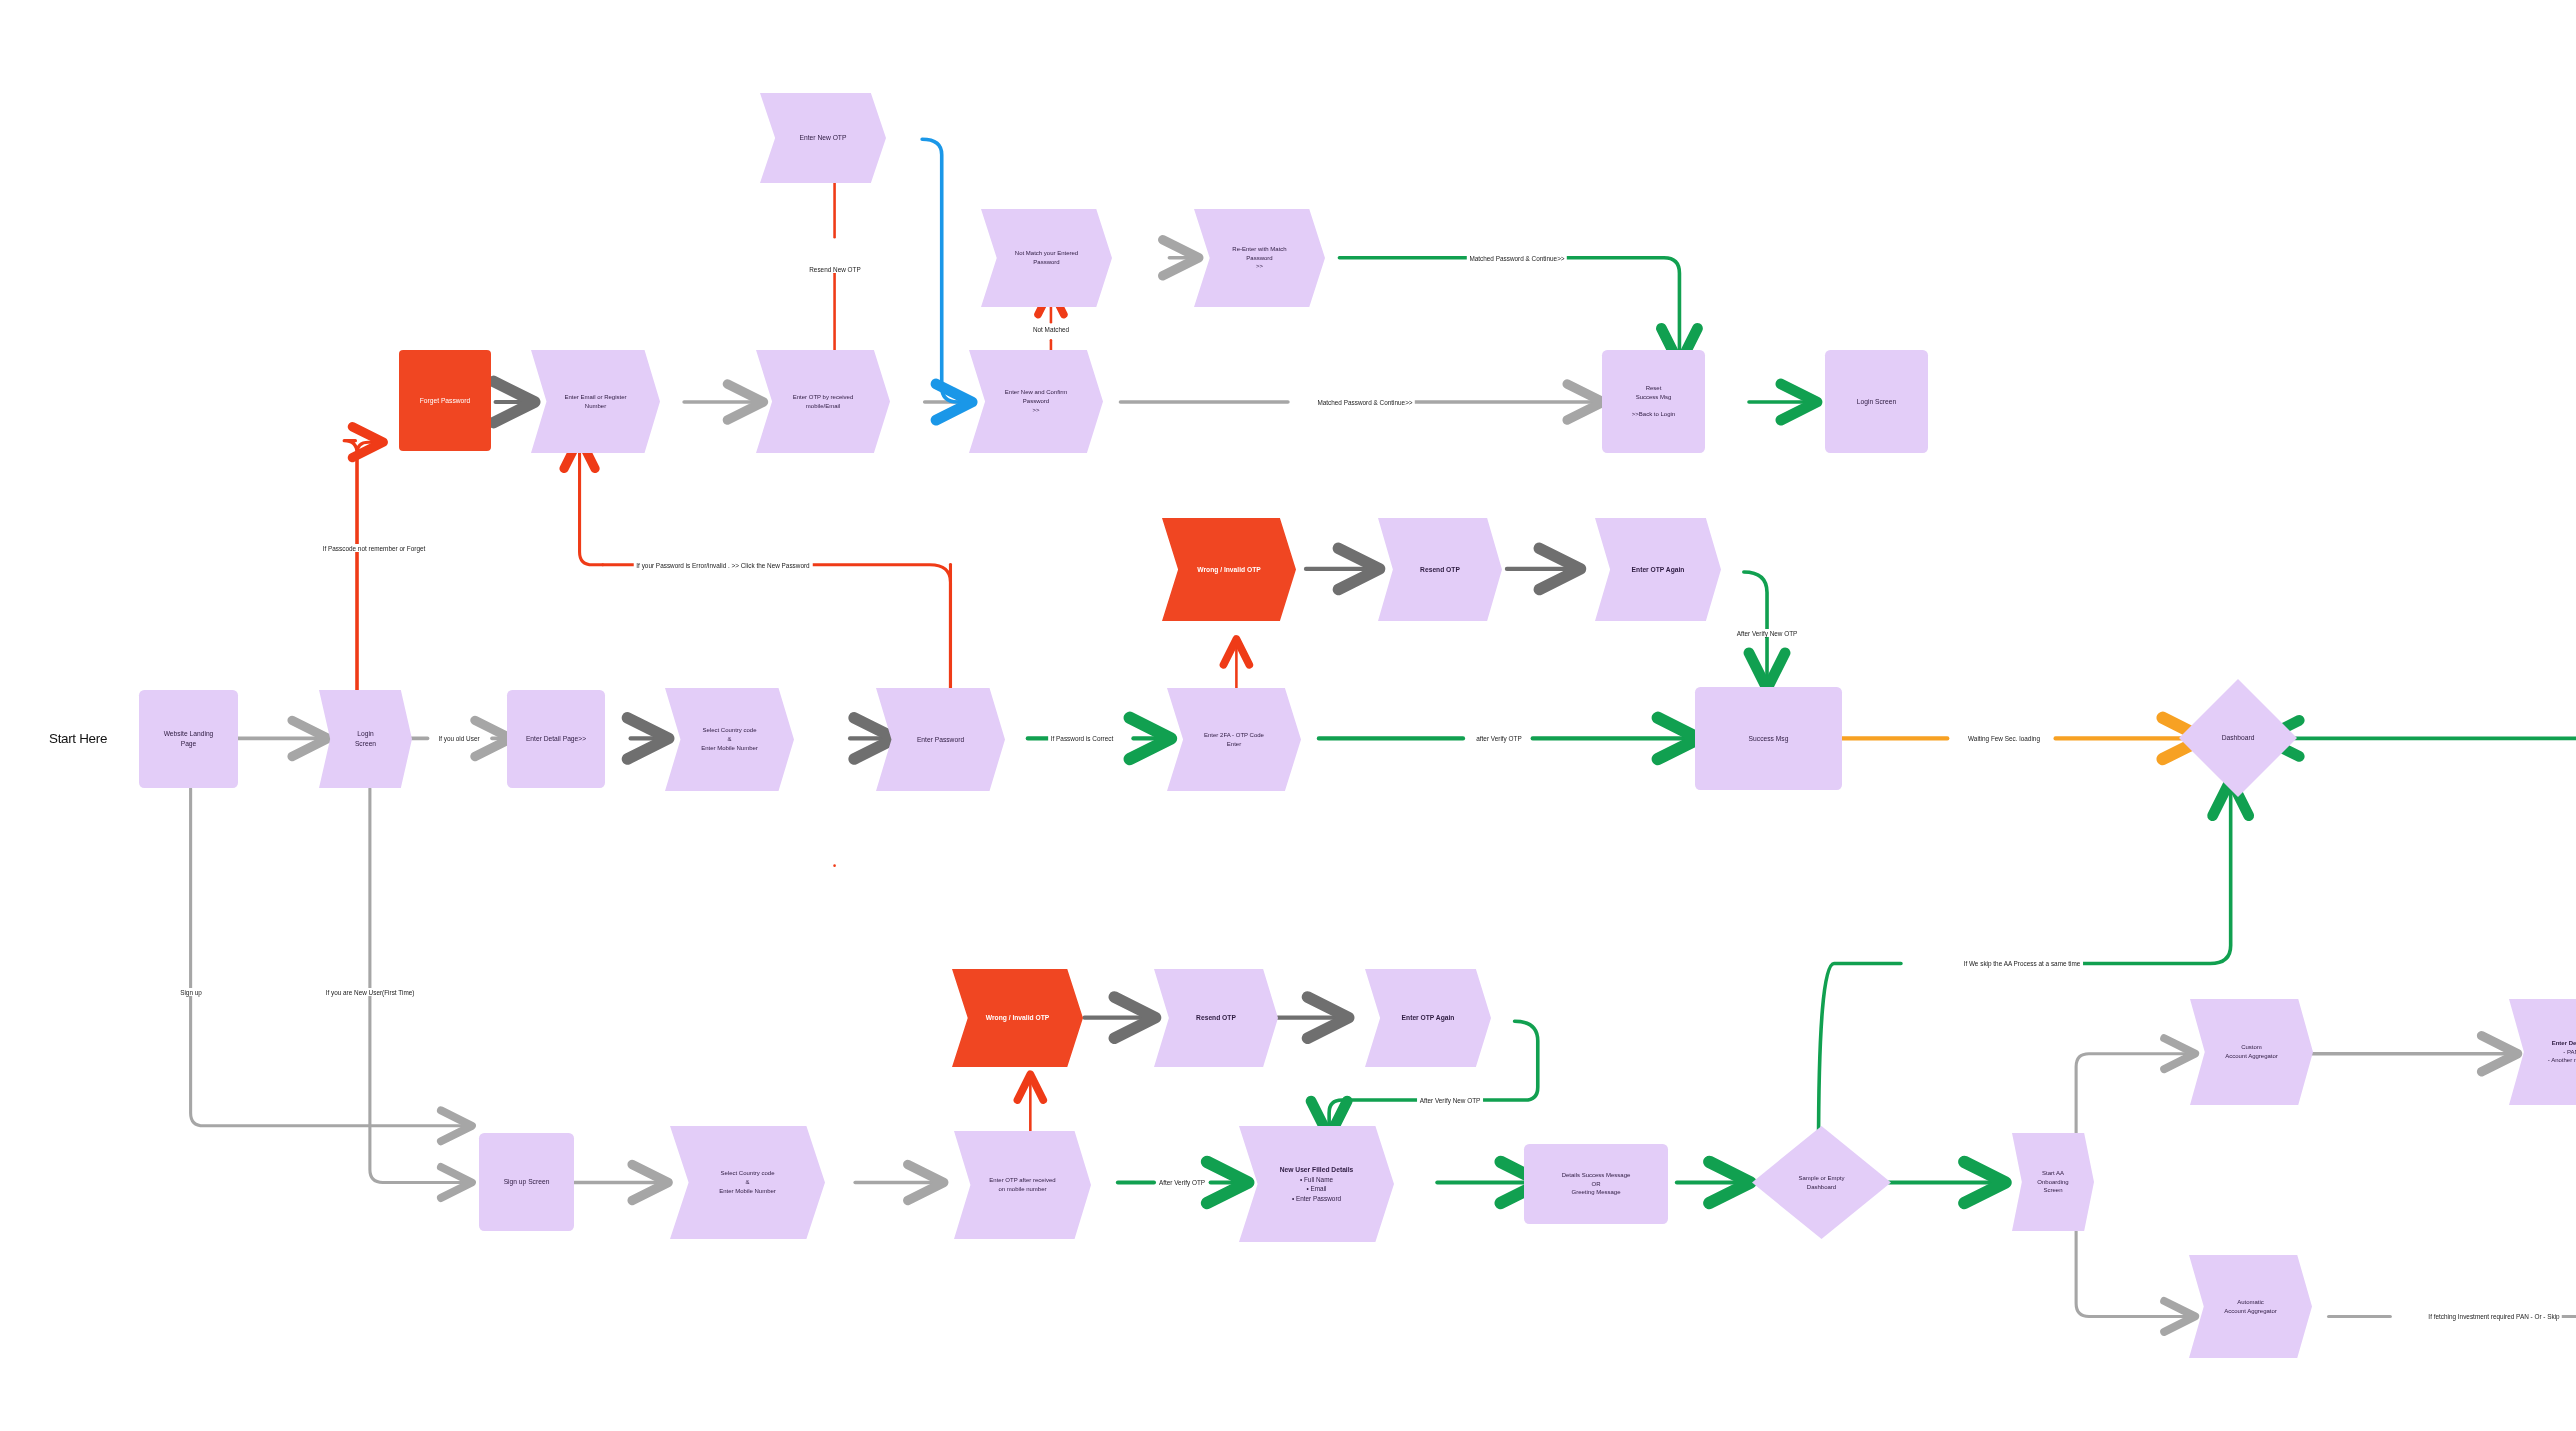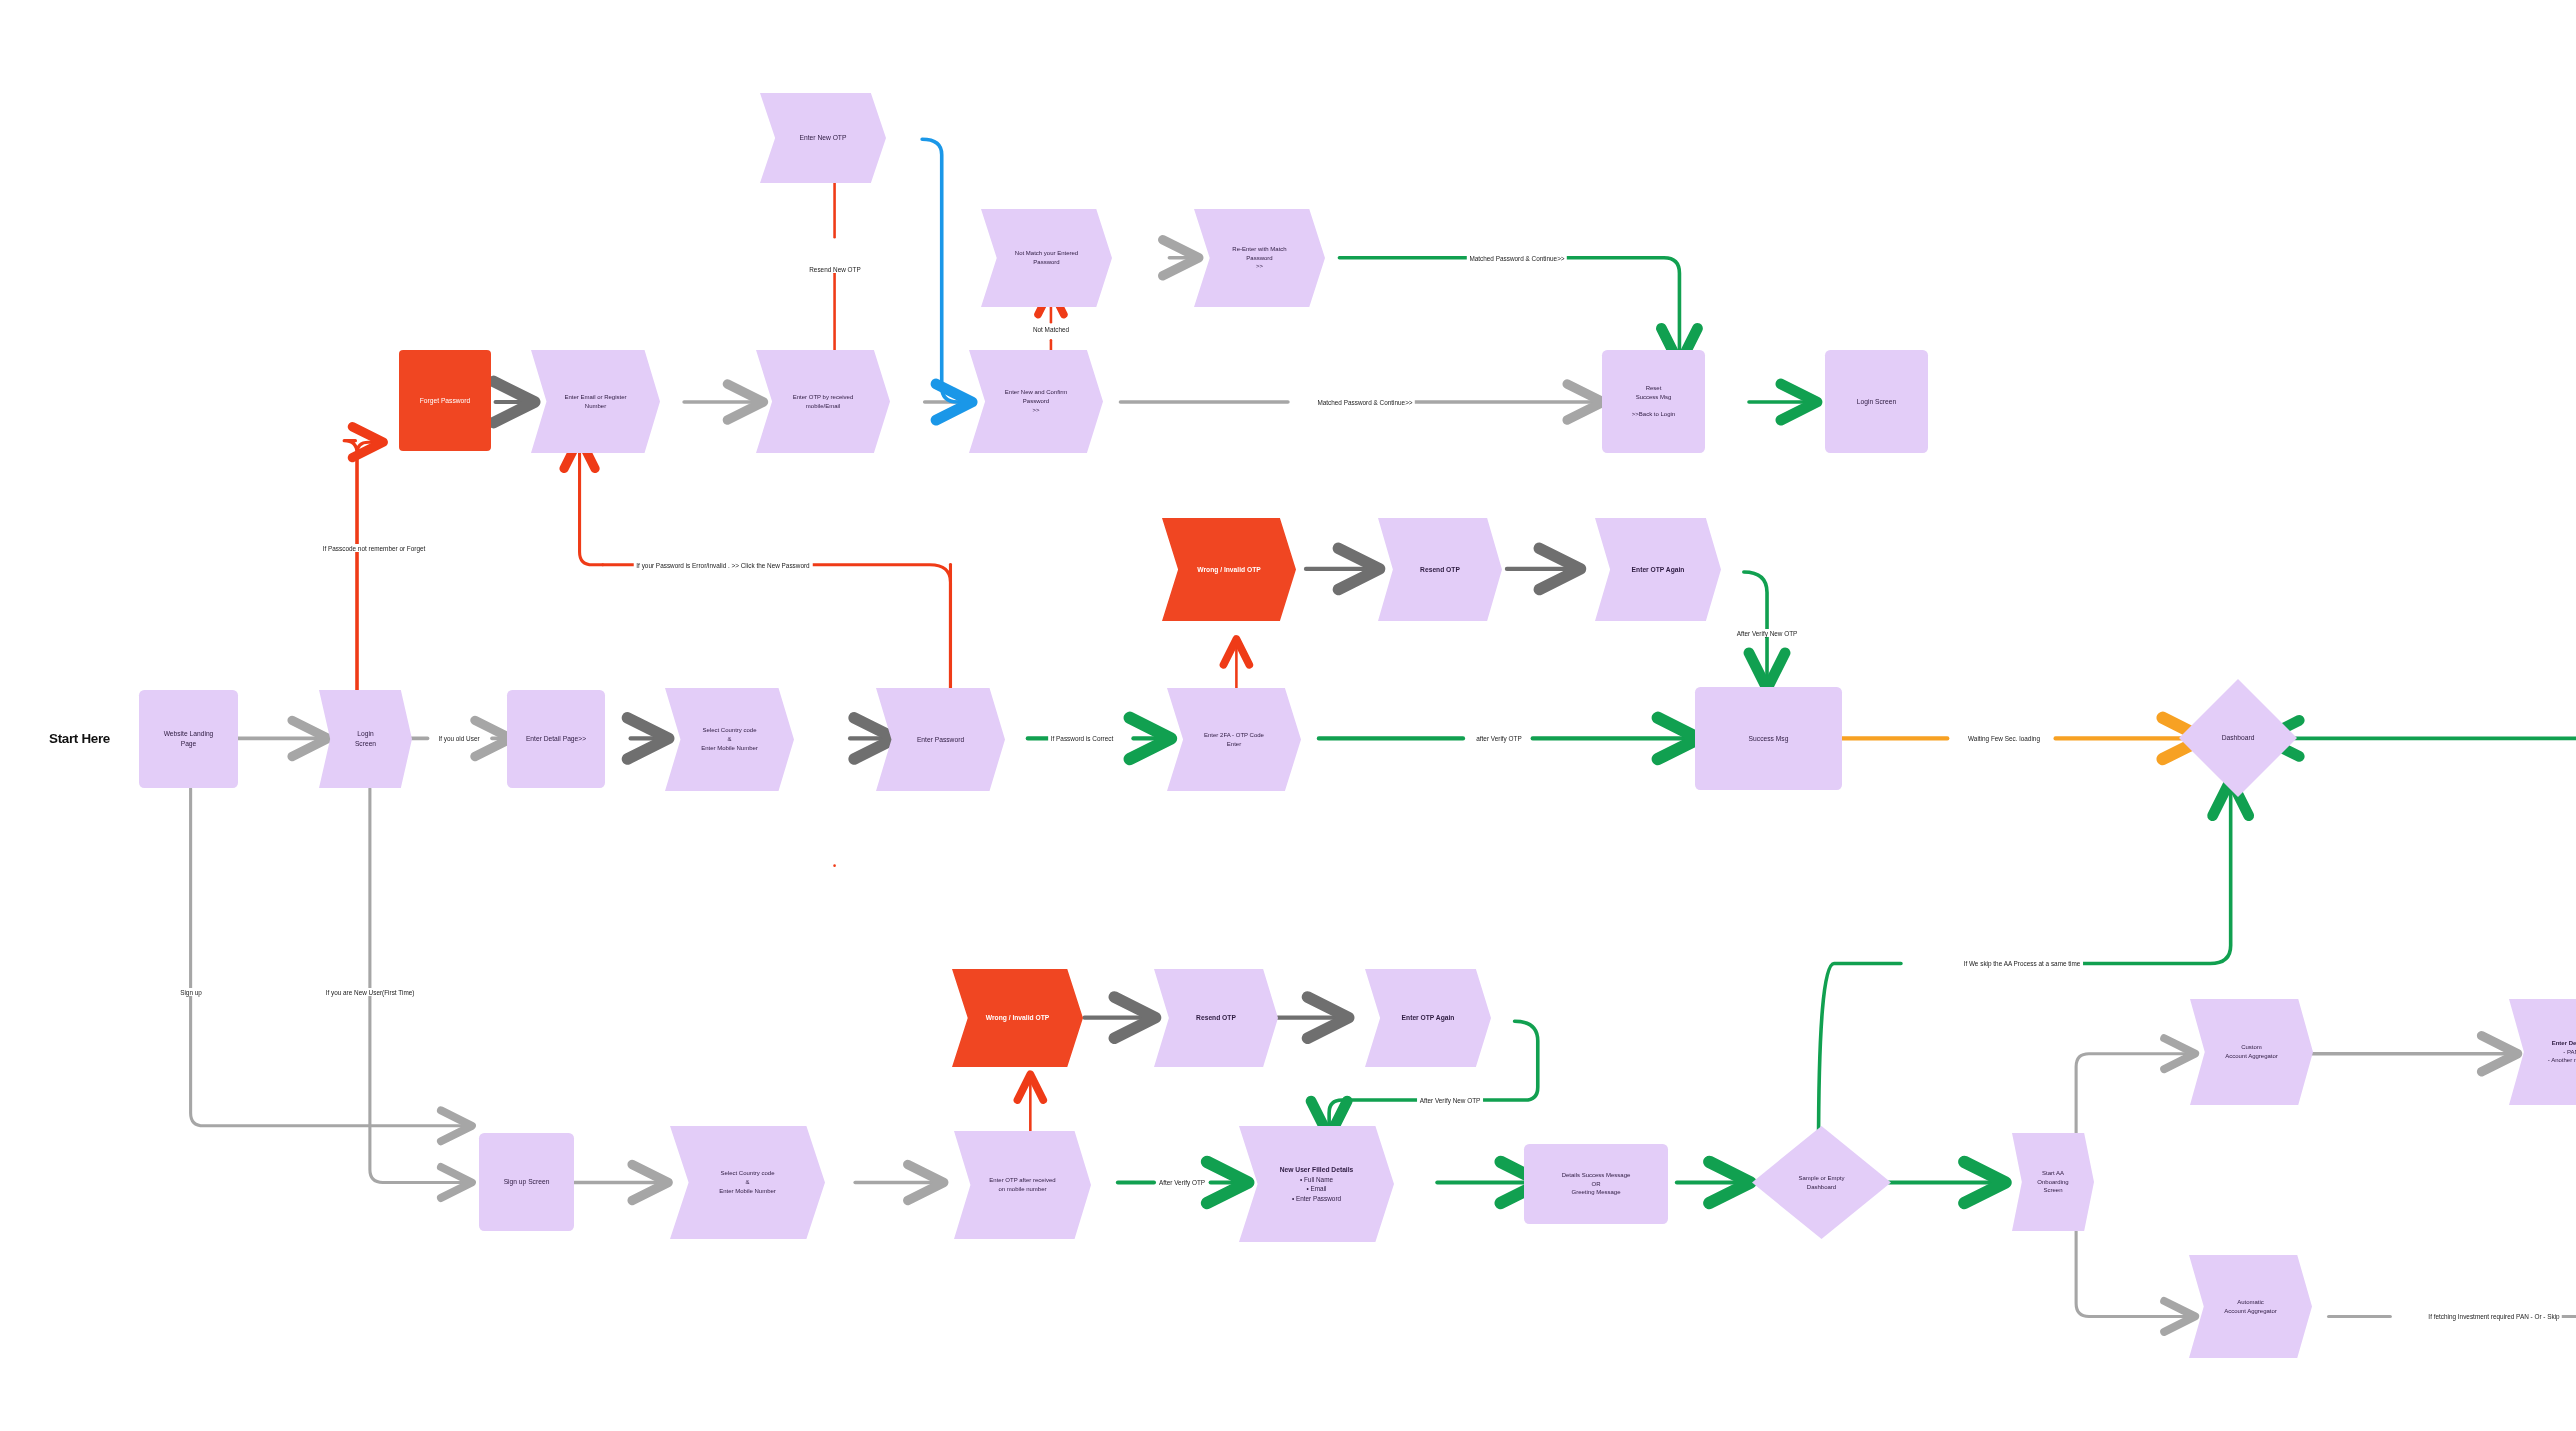--- a/index.html
+++ b/index.html
@@ -22,21 +22,21 @@
   
   .red{background:#f04622;color:#ffffff;}
   .red-rect{background:#f04622;color:#ffffff;border-radius:4.1px;}
 
   .node.small .txt{font-size:6.7px;}
   .node.tiny .txt{font-size:6px;}
 
   .edge-label{position:absolute;font-size:6.4px;color:#222;background:#fff;
               padding:0.5px 2.6px;white-space:nowrap;transform:translate(-50%,-50%);}
 
-  #start-here{position:absolute;font-size:13.4px;font-weight:bold;color:#111;
+  #start-here{position:absolute;font-size:13.4px;font-weight:normal;color:#111;
               letter-spacing:-0.3px;}
   .bullets{font-size:6.4px;line-height:1.5;}
   .bullets b{font-size:6.7px;}
 </style>
 </head>
 <body>
 
 <div id="canvas">
 
   <svg id="wires" viewBox="0 0 6396 2779">

